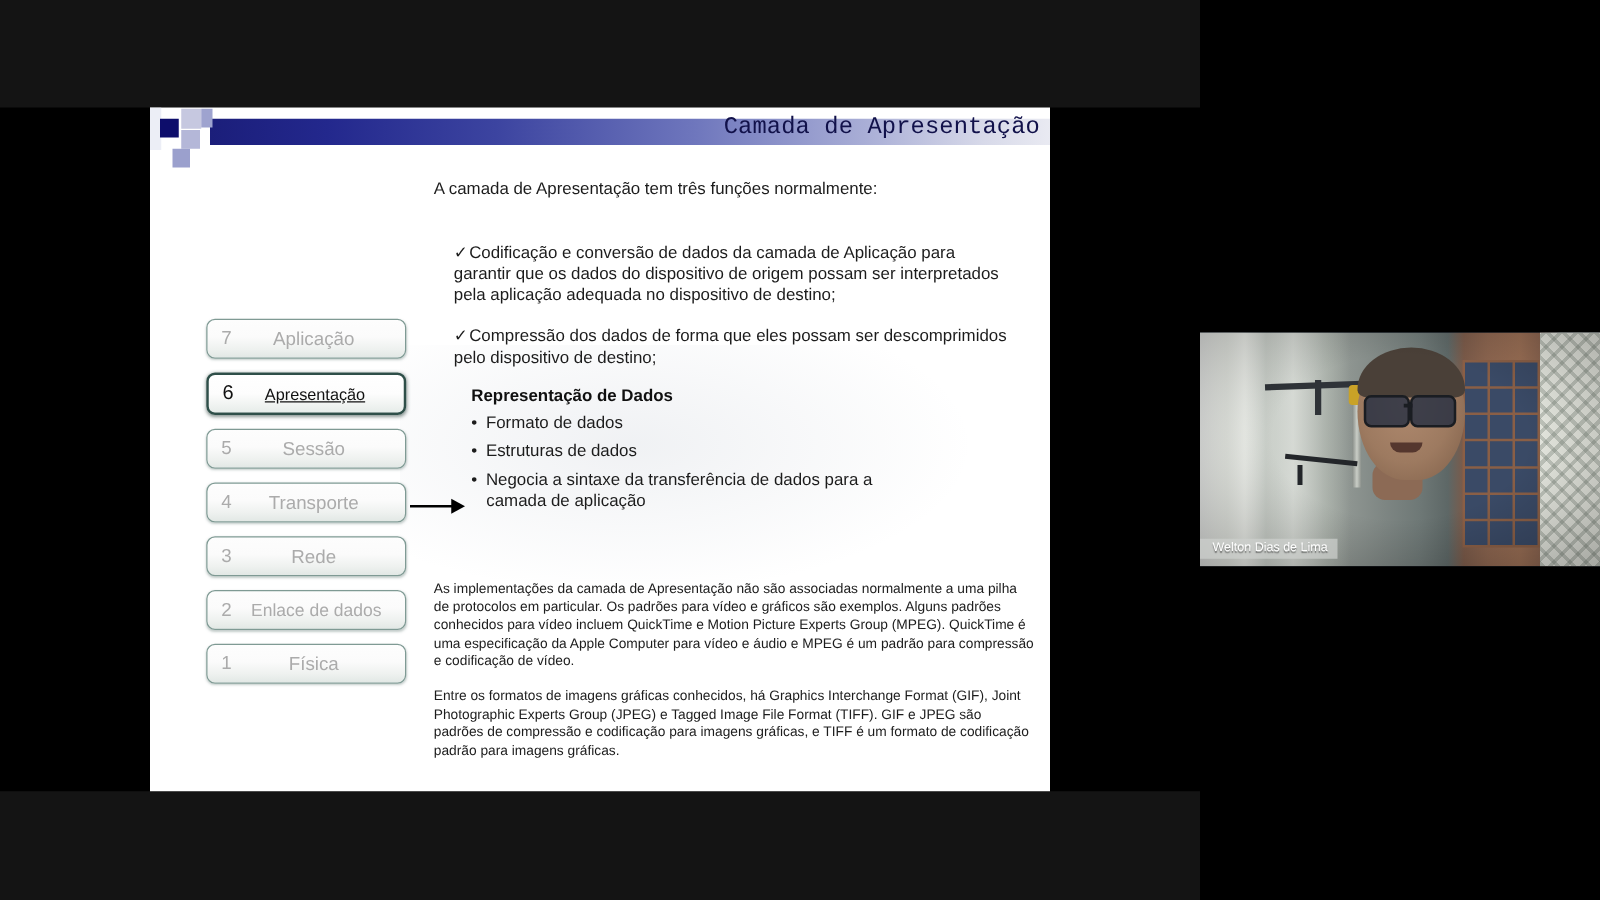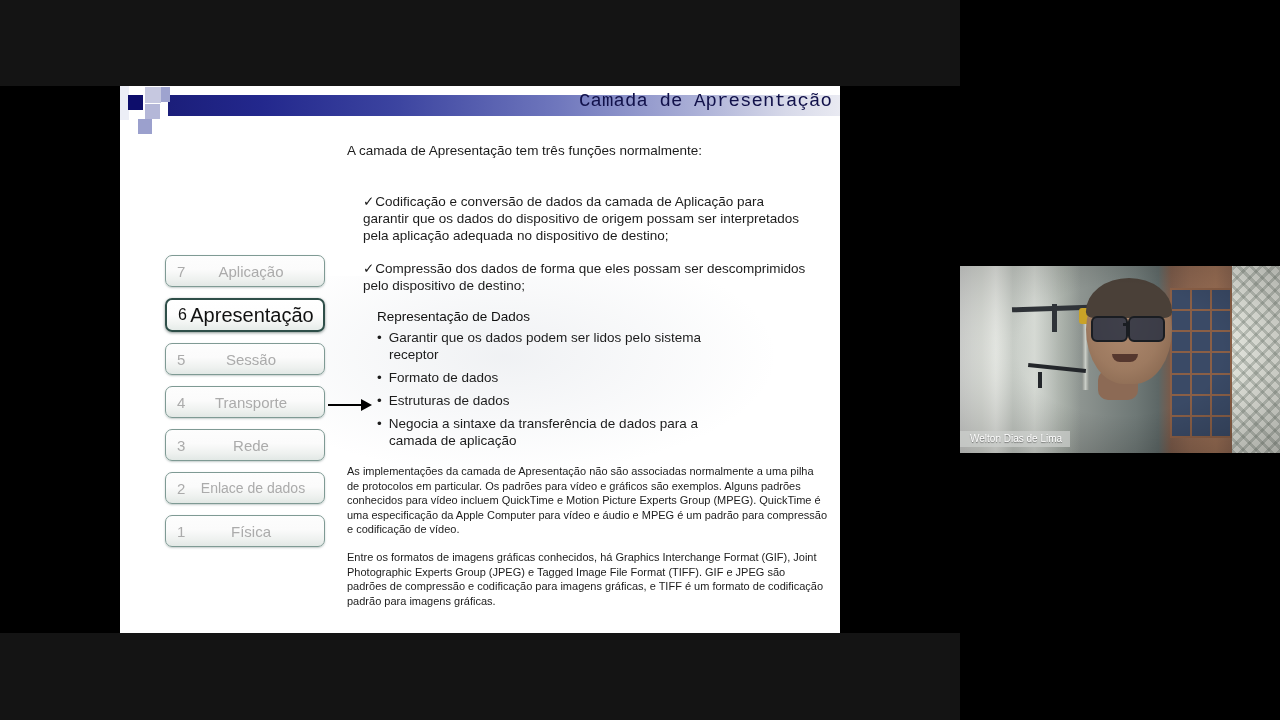--- a/index.html
+++ b/index.html
@@ -136,21 +136,21 @@
   }
   .layer-box.tight .nm { padding-left: 16px; font-size: 14px; }
 
   .layer-box.active {
     border: 2px solid #2f4f49;
     color: #111111;
     box-shadow: 0 1px 3px rgba(60,80,75,0.6);
     background: linear-gradient(to bottom, #ffffff 0%, #fdfdfd 50%, #f0f3f1 80%, #e6ece9 100%);
   }
   .layer-box.active .num { font-size: 16px; }
-  .layer-box.active .nm { font-size: 20px; padding-left: 14px; }
+  .layer-box.active .nm { font-size: 13px; padding-left: 14px; text-decoration: underline; }
 
   
   .arrow {
     position: absolute;
     left: 208px;
     top: 313px;
     width: 48px;
     height: 12px;
   }
   .arrow .shaft {
@@ -195,21 +195,21 @@
     line-height: 17px;
   }
   .check-item { margin: 16px; }
   .check-item .ck { margin-right: 1px; }
 
   .sub-head {
     position: absolute;
     top: 223px;
     left: 30px;
     font-size: 13.5px;
-    font-weight: normal;
+    font-weight: bold;
     color: #101010;
   }
   .bullets {
     position: absolute;
     top: 243px;
     left: 30px;
     width: 360px;
     font-size: 13.5px;
     line-height: 17px;
   }
@@ -470,21 +470,20 @@
       <div class="intro">A camada de Apresentação tem três funções normalmente:</div>
 
       <div class="checks">
         <p class="check-item"><span class="ck">✓</span><span>Codificação e conversão de dados da camada de Aplicação para garantir que os dados do dispositivo de origem possam ser interpretados pela aplicação adequada no dispositivo de destino;</span></p>
         <p class="check-item"><span class="ck">✓</span><span>Compressão dos dados de forma que eles possam ser descomprimidos pelo dispositivo de destino;</span></p>
       </div>
 
       <div class="sub-head">Representação de Dados</div>
 
       <div class="bullets">
-        <div class="b"><span class="dot">•</span><span>Garantir que os dados podem ser lidos pelo sistema receptor</span></div>
         <div class="b"><span class="dot">•</span><span>Formato de dados</span></div>
         <div class="b"><span class="dot">•</span><span>Estruturas de dados</span></div>
         <div class="b"><span class="dot">•</span><span>Negocia a sintaxe da transferência de dados para a camada de aplicação</span></div>
       </div>
 
       <div class="para para-1">As implementações da camada de Apresentação não são associadas normalmente a uma pilha de protocolos em particular. Os padrões para vídeo e gráficos são exemplos. Alguns padrões conhecidos para vídeo incluem QuickTime e Motion Picture Experts Group (MPEG). QuickTime é uma especificação da Apple Computer para vídeo e áudio e MPEG é um padrão para compressão e codificação de vídeo.</div>
       <div class="para para-2">Entre os formatos de imagens gráficas conhecidos, há Graphics Interchange Format (GIF), Joint Photographic Experts Group (JPEG) e Tagged Image File Format (TIFF). GIF e JPEG são padrões de compressão e codificação para imagens gráficas, e TIFF é um formato de codificação padrão para imagens gráficas.</div>
     </div>
   </div>
 

